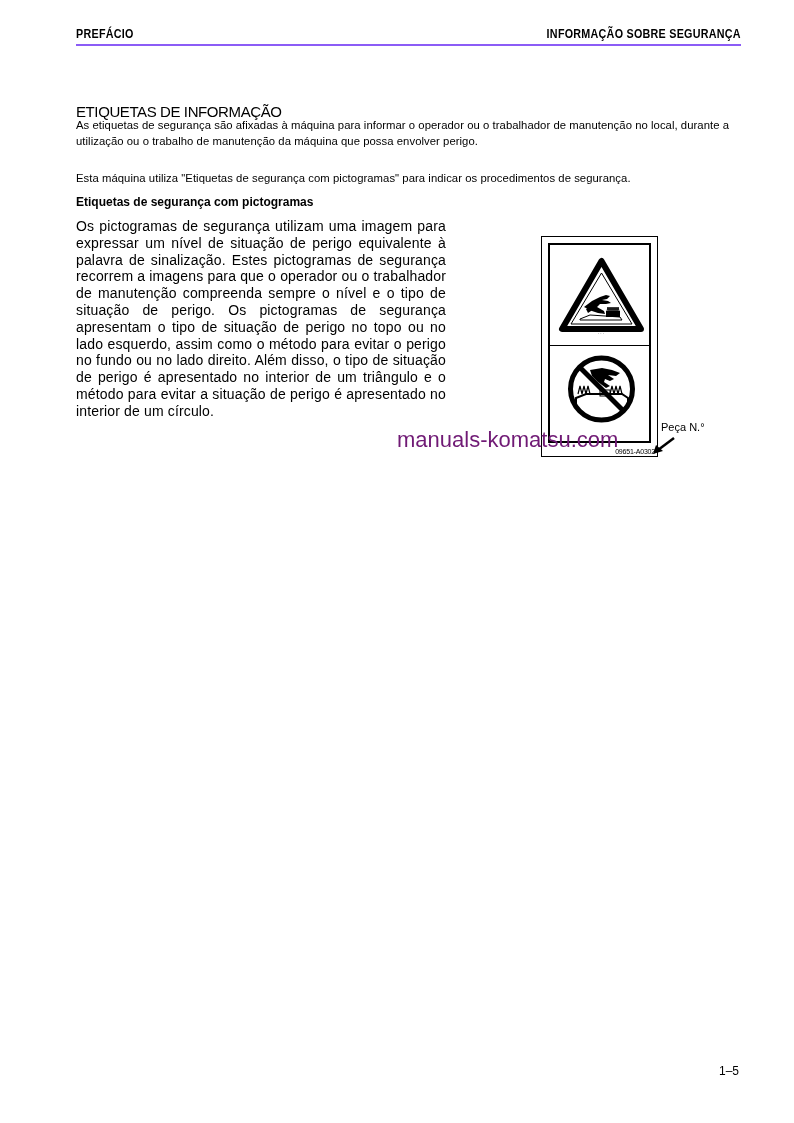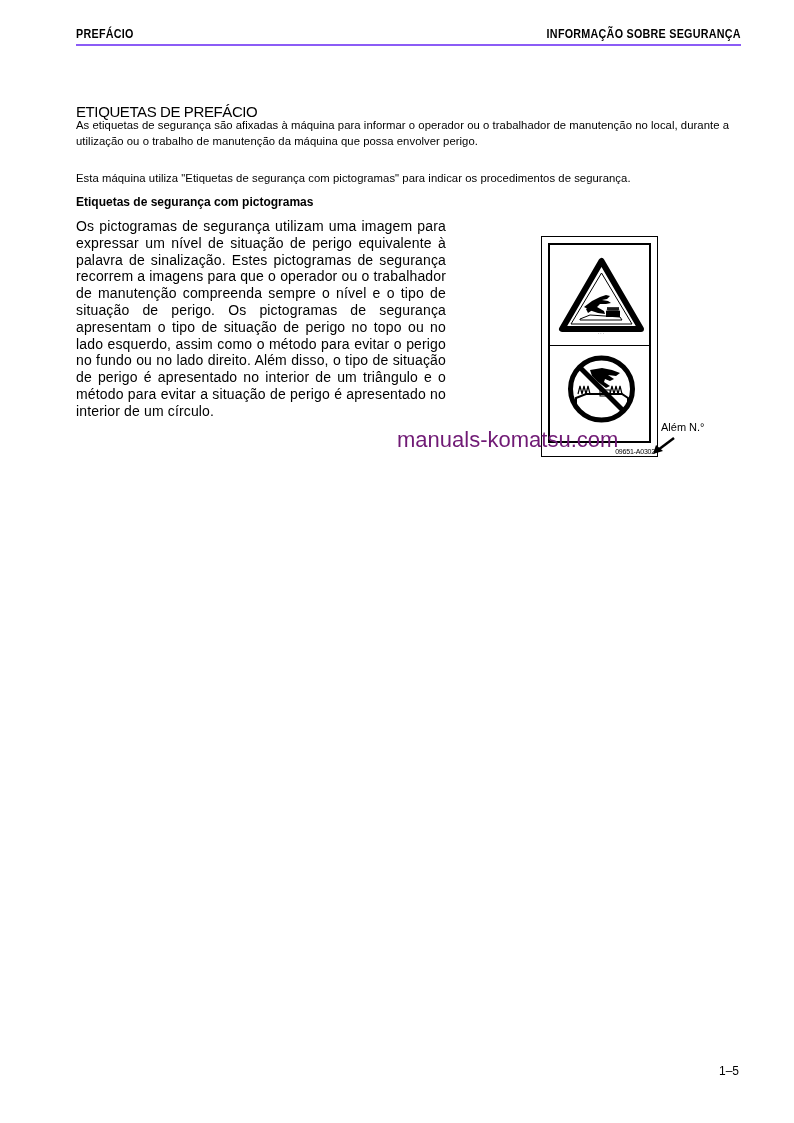--- a/index.html
+++ b/index.html
@@ -71,21 +71,21 @@
     }
   </style>
 </head>
 <body>
 
 <div class="header">
   <span class="left">PREFÁCIO</span>
   <span class="right">INFORMAÇÃO SOBRE SEGURANÇA</span>
 </div>
 
-<div class="title">ETIQUETAS DE PREFÁCIO</div>
+<div class="title">ETIQUETAS DE INFORMAÇÃO</div>
 <p class="para p1">As etiquetas de segurança são afixadas à máquina para informar o operador ou o trabalhador de manutenção no local, durante a utilização ou o trabalho de manutenção da máquina que possa envolver perigo.</p>
 <p class="para p2">Esta máquina utiliza "Etiquetas de segurança com pictogramas" para indicar os procedimentos de segurança.</p>
 <div class="subhead">Etiquetas de segurança com pictogramas</div>
 <p class="body-col">Os pictogramas de segurança utilizam uma imagem para expressar um nível de situação de perigo equivalente à palavra de sinalização. Estes pictogramas de segurança recorrem a imagens para que o operador ou o trabalhador de manutenção compreenda sempre o nível e o tipo de situação de perigo. Os pictogramas de segurança apresentam o tipo de situação de perigo no topo ou no lado esquerdo, assim como o método para evitar o perigo no fundo ou no lado direito. Além disso, o tipo de situação de perigo é apresentado no interior de um triângulo e o método para evitar a situação de perigo é apresentado no interior de um círculo.</p>
 
 <div class="label">
   <div class="label-inner">
     <div class="label-top">
       <svg width="103" height="100" viewBox="0 0 103 100">
         <polygon points="51.5,16 12,84 91,84" fill="#fff" stroke="#000" stroke-width="6" stroke-linejoin="round"></polygon>
@@ -112,21 +112,21 @@
         <rect x="50" y="44" width="10" height="6" fill="none" stroke="#000" stroke-width="1"></rect>
 
         <circle cx="51.5" cy="43" r="31" fill="none" stroke="#000" stroke-width="5"></circle>
         <line x1="29.5" y1="21" x2="73.5" y2="65" stroke="#000" stroke-width="5"></line>
       </svg>
     </div>
   </div>
   <span class="label-code">09651-A0302</span>
 </div>
 
-<div class="part-label">Além N.°</div>
+<div class="part-label">Peça N.°</div>
 <svg class="part-arrow" width="24" height="20" viewBox="0 0 24 20">
   <line x1="22" y1="2" x2="6" y2="14" stroke="#000" stroke-width="2.5"></line>
   <polygon points="1,18 4,9 11,15" fill="#000"></polygon>
 </svg>
 
 <div class="watermark">manuals-komatsu.com</div>
 
 <div class="page-number">1–5</div>
 
 </body></html>

